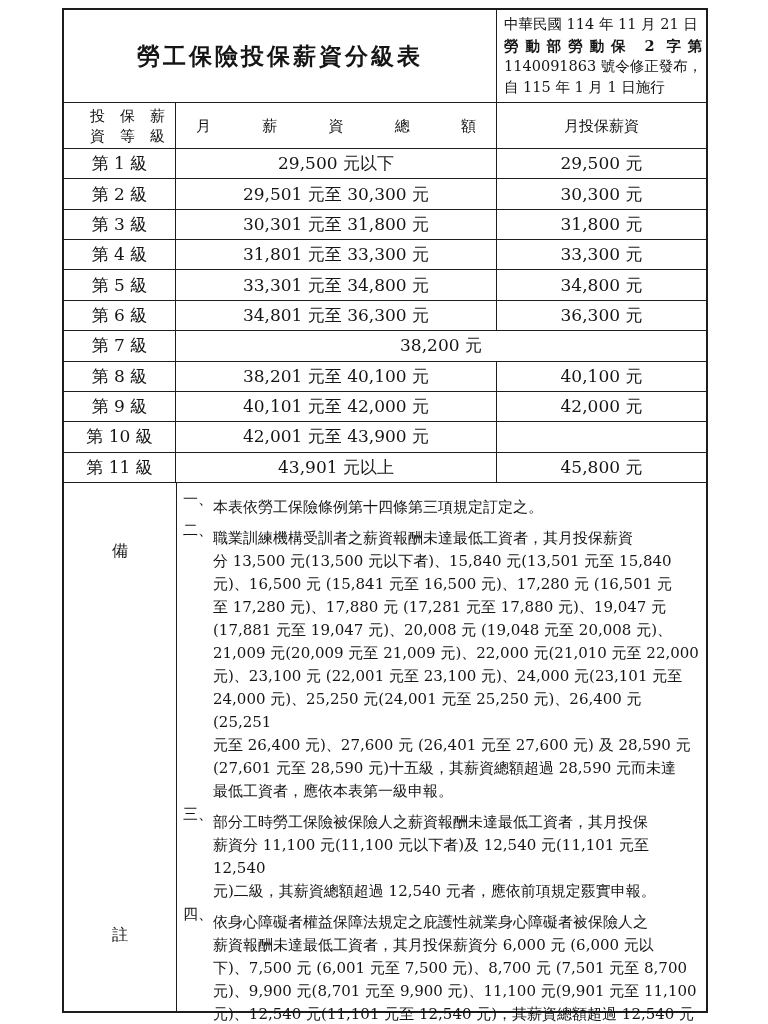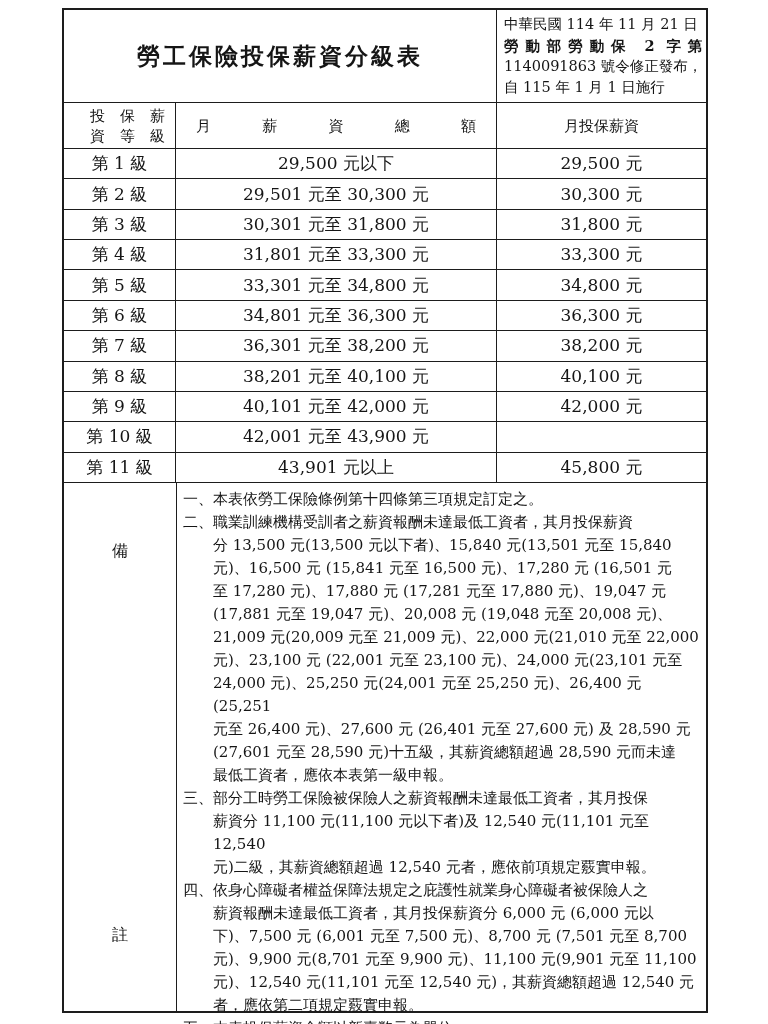--- a/index.html
+++ b/index.html
@@ -39,21 +39,21 @@
   .tc-insured{flex:1;}
   
   .notes{flex:1;display:flex;min-height:0;}
   .notes-label{width:112px;flex:none;border-right:1px solid #1d1d1d;position:relative;}
   .notes-label .lbl{position:absolute;left:0;width:100%;text-align:center;font-size:16px;}
   .lbl-top{top:58px;}
   .lbl-bottom{top:442px;}
   .notes-content{flex:1;box-sizing:border-box;padding:5px 4px 0 6px;}
   .note-item{display:flex;font-size:15px;line-height:23px;align-items:flex-start;}
   .note-marker{flex:none;}
-  .note-text{flex:1;white-space:pre-line;}
+  .note-text{flex:1;white-space:pre-line;margin-top:8px;}
 </style>
 </head>
 <body>
 
 <div class="sheet">
 
   <div class="top">
     <div class="title-cell">
       <div class="doc-title">勞工保險投保薪資分級表</div>
     </div>
@@ -105,21 +105,20 @@
         <div class="tc tc-range">33,301 元至 34,800 元</div>
         <div class="tc tc-insured">34,800 元</div>
       </div>
       <div class="trow">
         <div class="tc tc-grade">第 6 級</div>
         <div class="tc tc-range">34,801 元至 36,300 元</div>
         <div class="tc tc-insured">36,300 元</div>
       </div>
       <div class="trow">
         <div class="tc tc-grade">第 7 級</div>
-        <div class="tc tc-range">36,301 元至 38,200 元</div>
         <div class="tc tc-insured">38,200 元</div>
       </div>
       <div class="trow">
         <div class="tc tc-grade">第 8 級</div>
         <div class="tc tc-range">38,201 元至 40,100 元</div>
         <div class="tc tc-insured">40,100 元</div>
       </div>
       <div class="trow">
         <div class="tc tc-grade">第 9 級</div>
         <div class="tc tc-range">40,101 元至 42,000 元</div>

